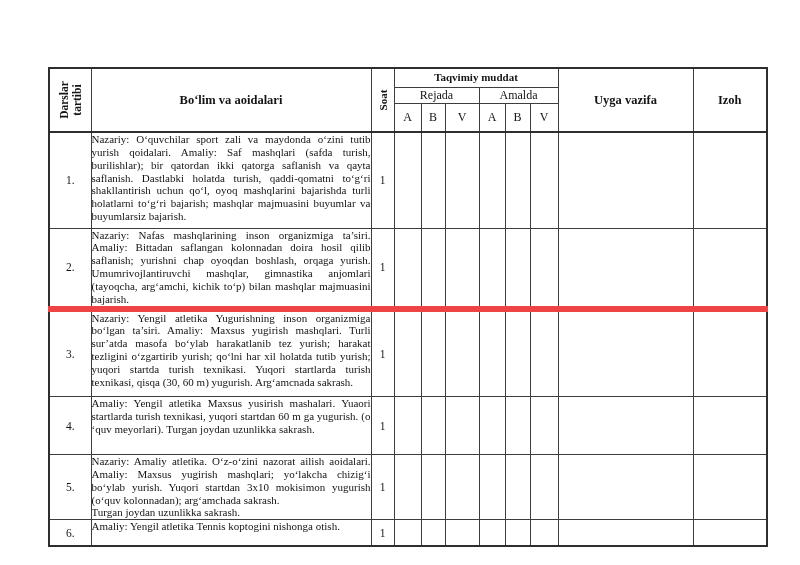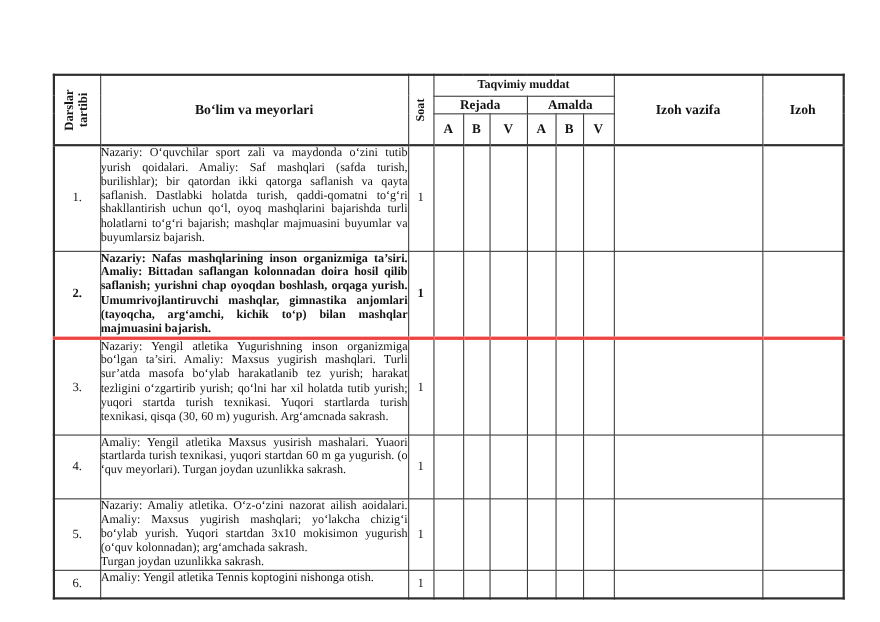--- a/index.html
+++ b/index.html
@@ -34,34 +34,34 @@
     overflow: hidden;
   }
   thead th {
     font-weight: bold;
     text-align: center;
     vertical-align: middle;
     font-size: 12.5px;
     line-height: 13px;
   }
   thead th.sub {
-    font-weight: bold;
+    font-weight: normal;
     font-size: 12px;
   }
   thead tr.h1 { height: 19px; }
   thead tr.h2 { height: 16px; }
   thead tr.h3 { height: 29px; }
   tbody tr.r1 { height: 96px; }
   tbody tr.r2 { height: 79px; }
   tbody tr.r3 { height: 88px; }
   tbody tr.r4 { height: 58px; }
   tbody tr.r5 { height: 60px; }
   tbody tr.r6 { height: 26px; }
   tbody tr:first-child td { border-top: 2px solid #2e2e2e; margin-left: 32px; }
-  tbody tr.thick td { border-bottom: 3px solid #ef4444; font-weight: bold; }
+  tbody tr.thick td { border-bottom: 6px solid #ef4444; }
   td.content {
     vertical-align: top;
     text-align: justify;
     font-size: 11px;
     line-height: 12.85px;
     padding: 2px 5px 1px 7px;
   }
   td.numcell, td.hourcell {
     text-align: center;
     vertical-align: middle;
@@ -110,28 +110,28 @@
       <col style="width:135px">
         <col style="width:74px">
     </colgroup>
     <thead>
       <tr class="h1">
         <th rowspan="3">
           <div class="vwrap">
             <span class="vtext two">Darslar tartibi</span>
           </div>
         </th>
-        <th rowspan="3">Bo‘lim va  meyorlari</th>
+        <th rowspan="3">Bo‘lim va  aoidalari</th>
         <th rowspan="3">
           <div class="vwrap">
             <span class="vtext one">Soat</span>
           </div>
         </th>
         <th colspan="6" style="font-size:11px">Taqvimiy muddat</th>
-        <th rowspan="3">Izoh vazifa</th>
+        <th rowspan="3">Uyga vazifa</th>
         <th rowspan="3">Izoh</th>
       </tr>
       <tr class="h2">
         <th colspan="3" class="sub">Rejada</th>
         <th colspan="3" class="sub">Amalda</th>
       </tr>
       <tr class="h3">
         <th class="sub">A</th>
         <th class="sub">B</th>
         <th class="sub">V</th>

